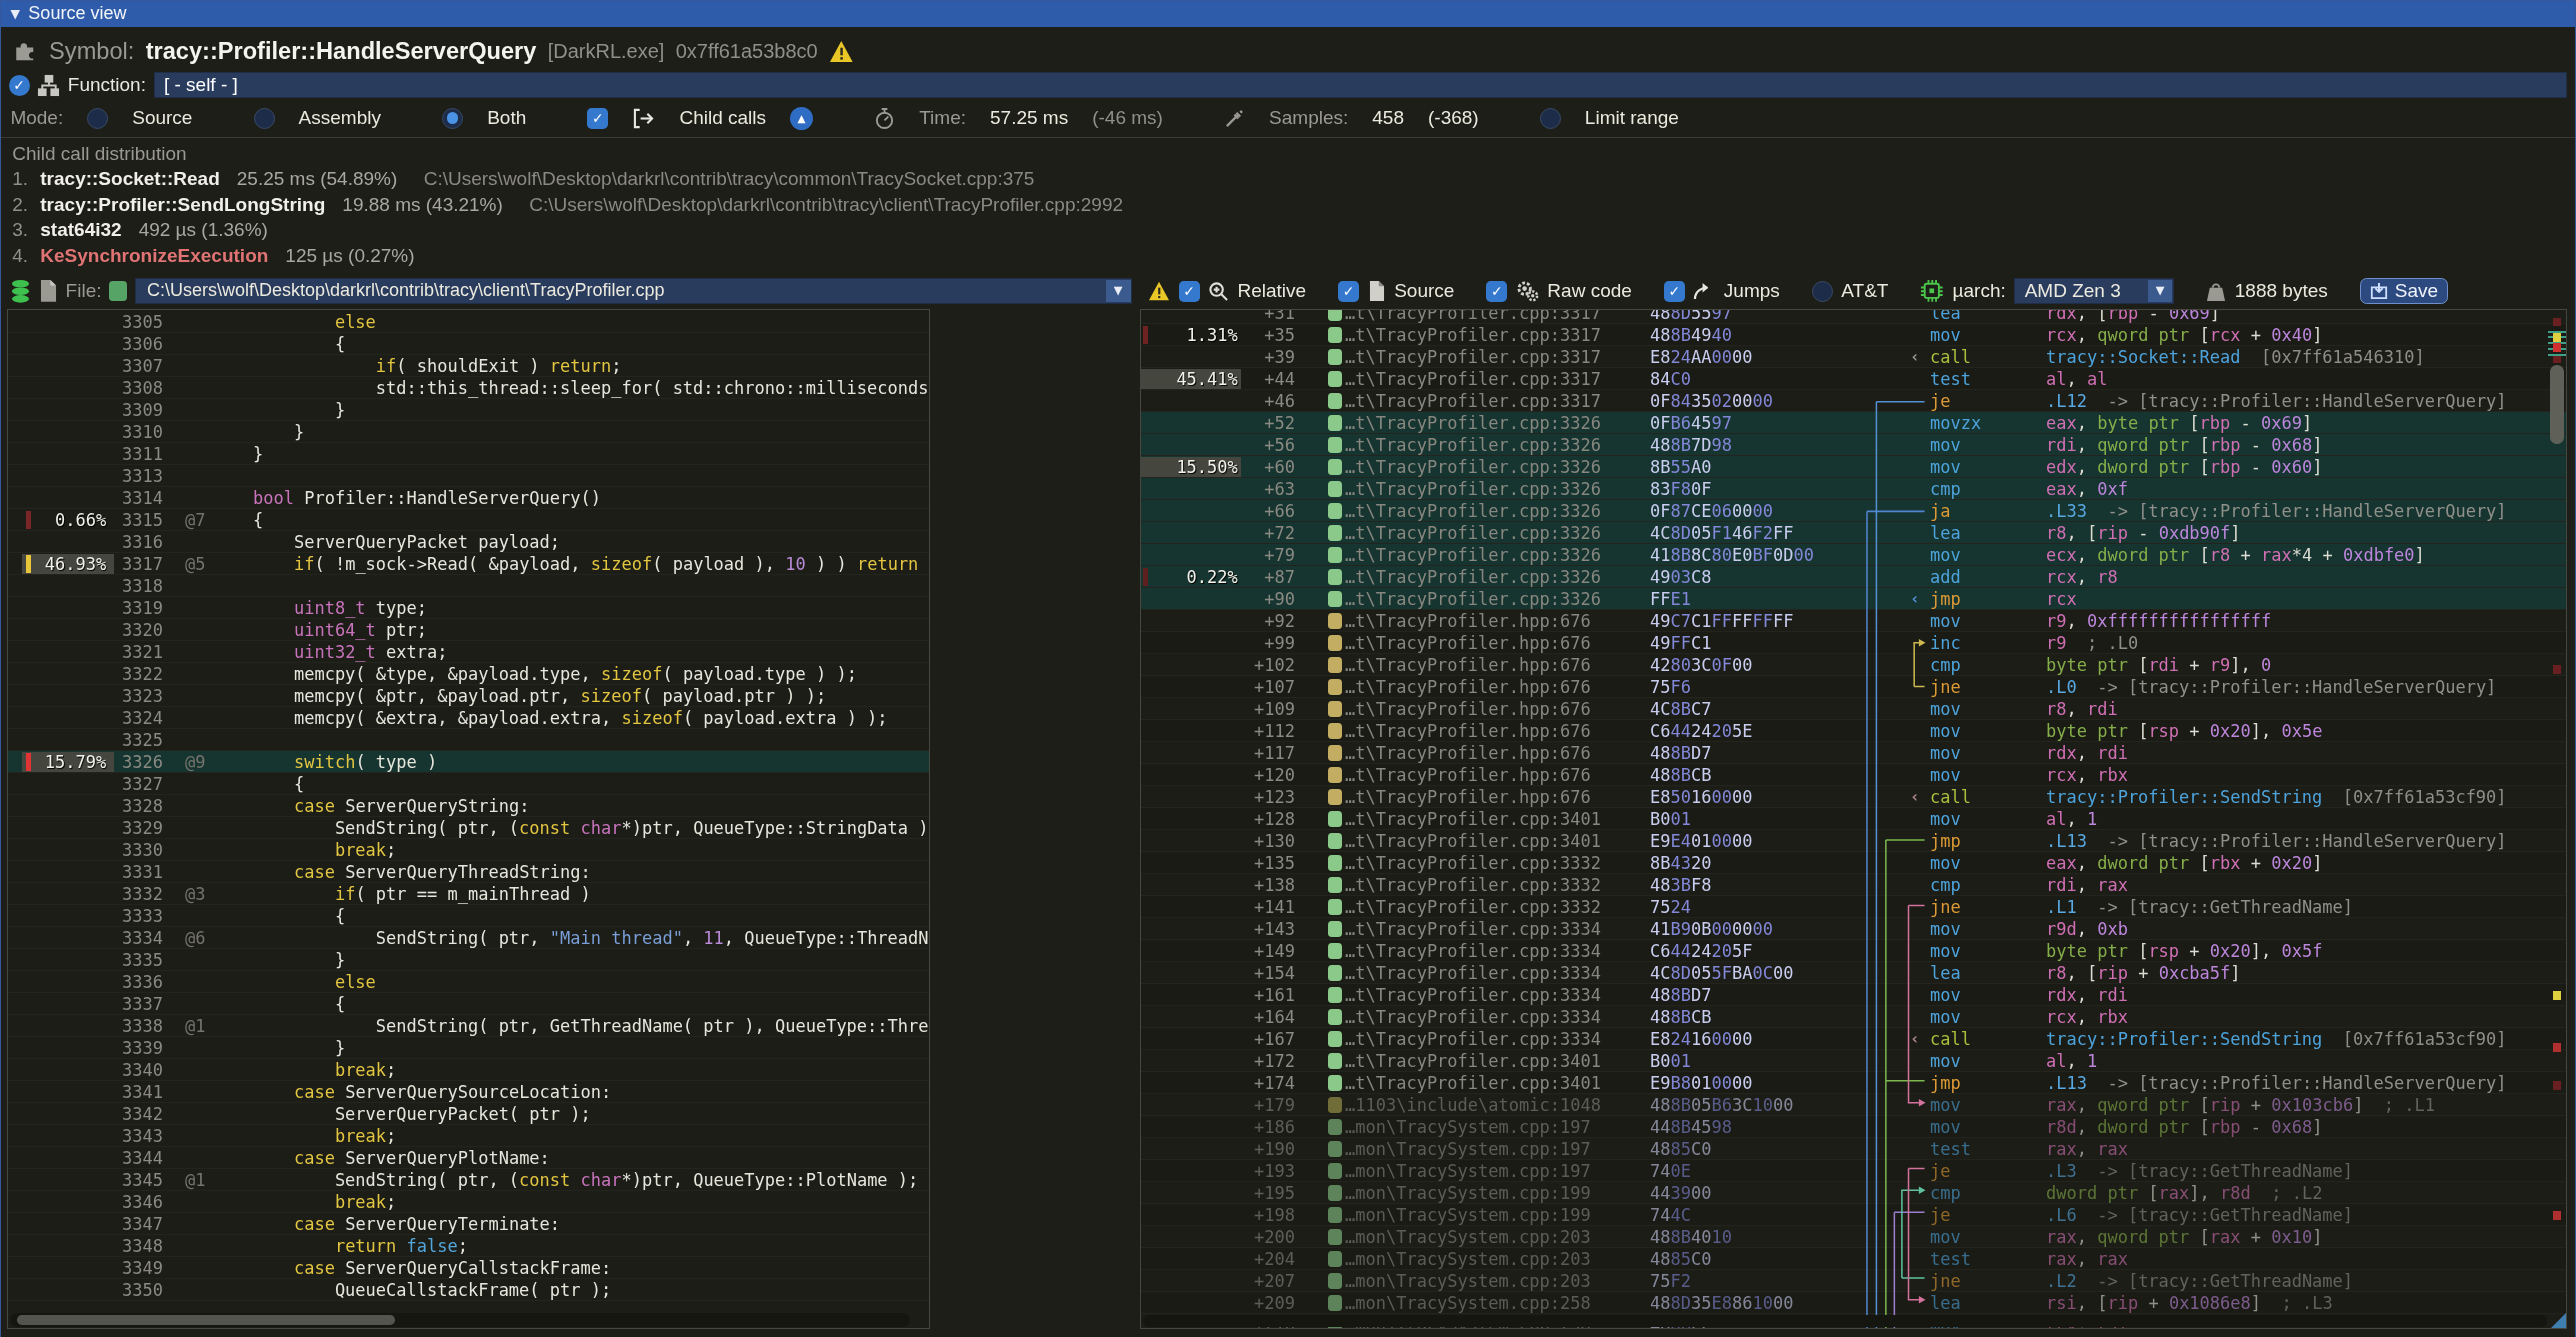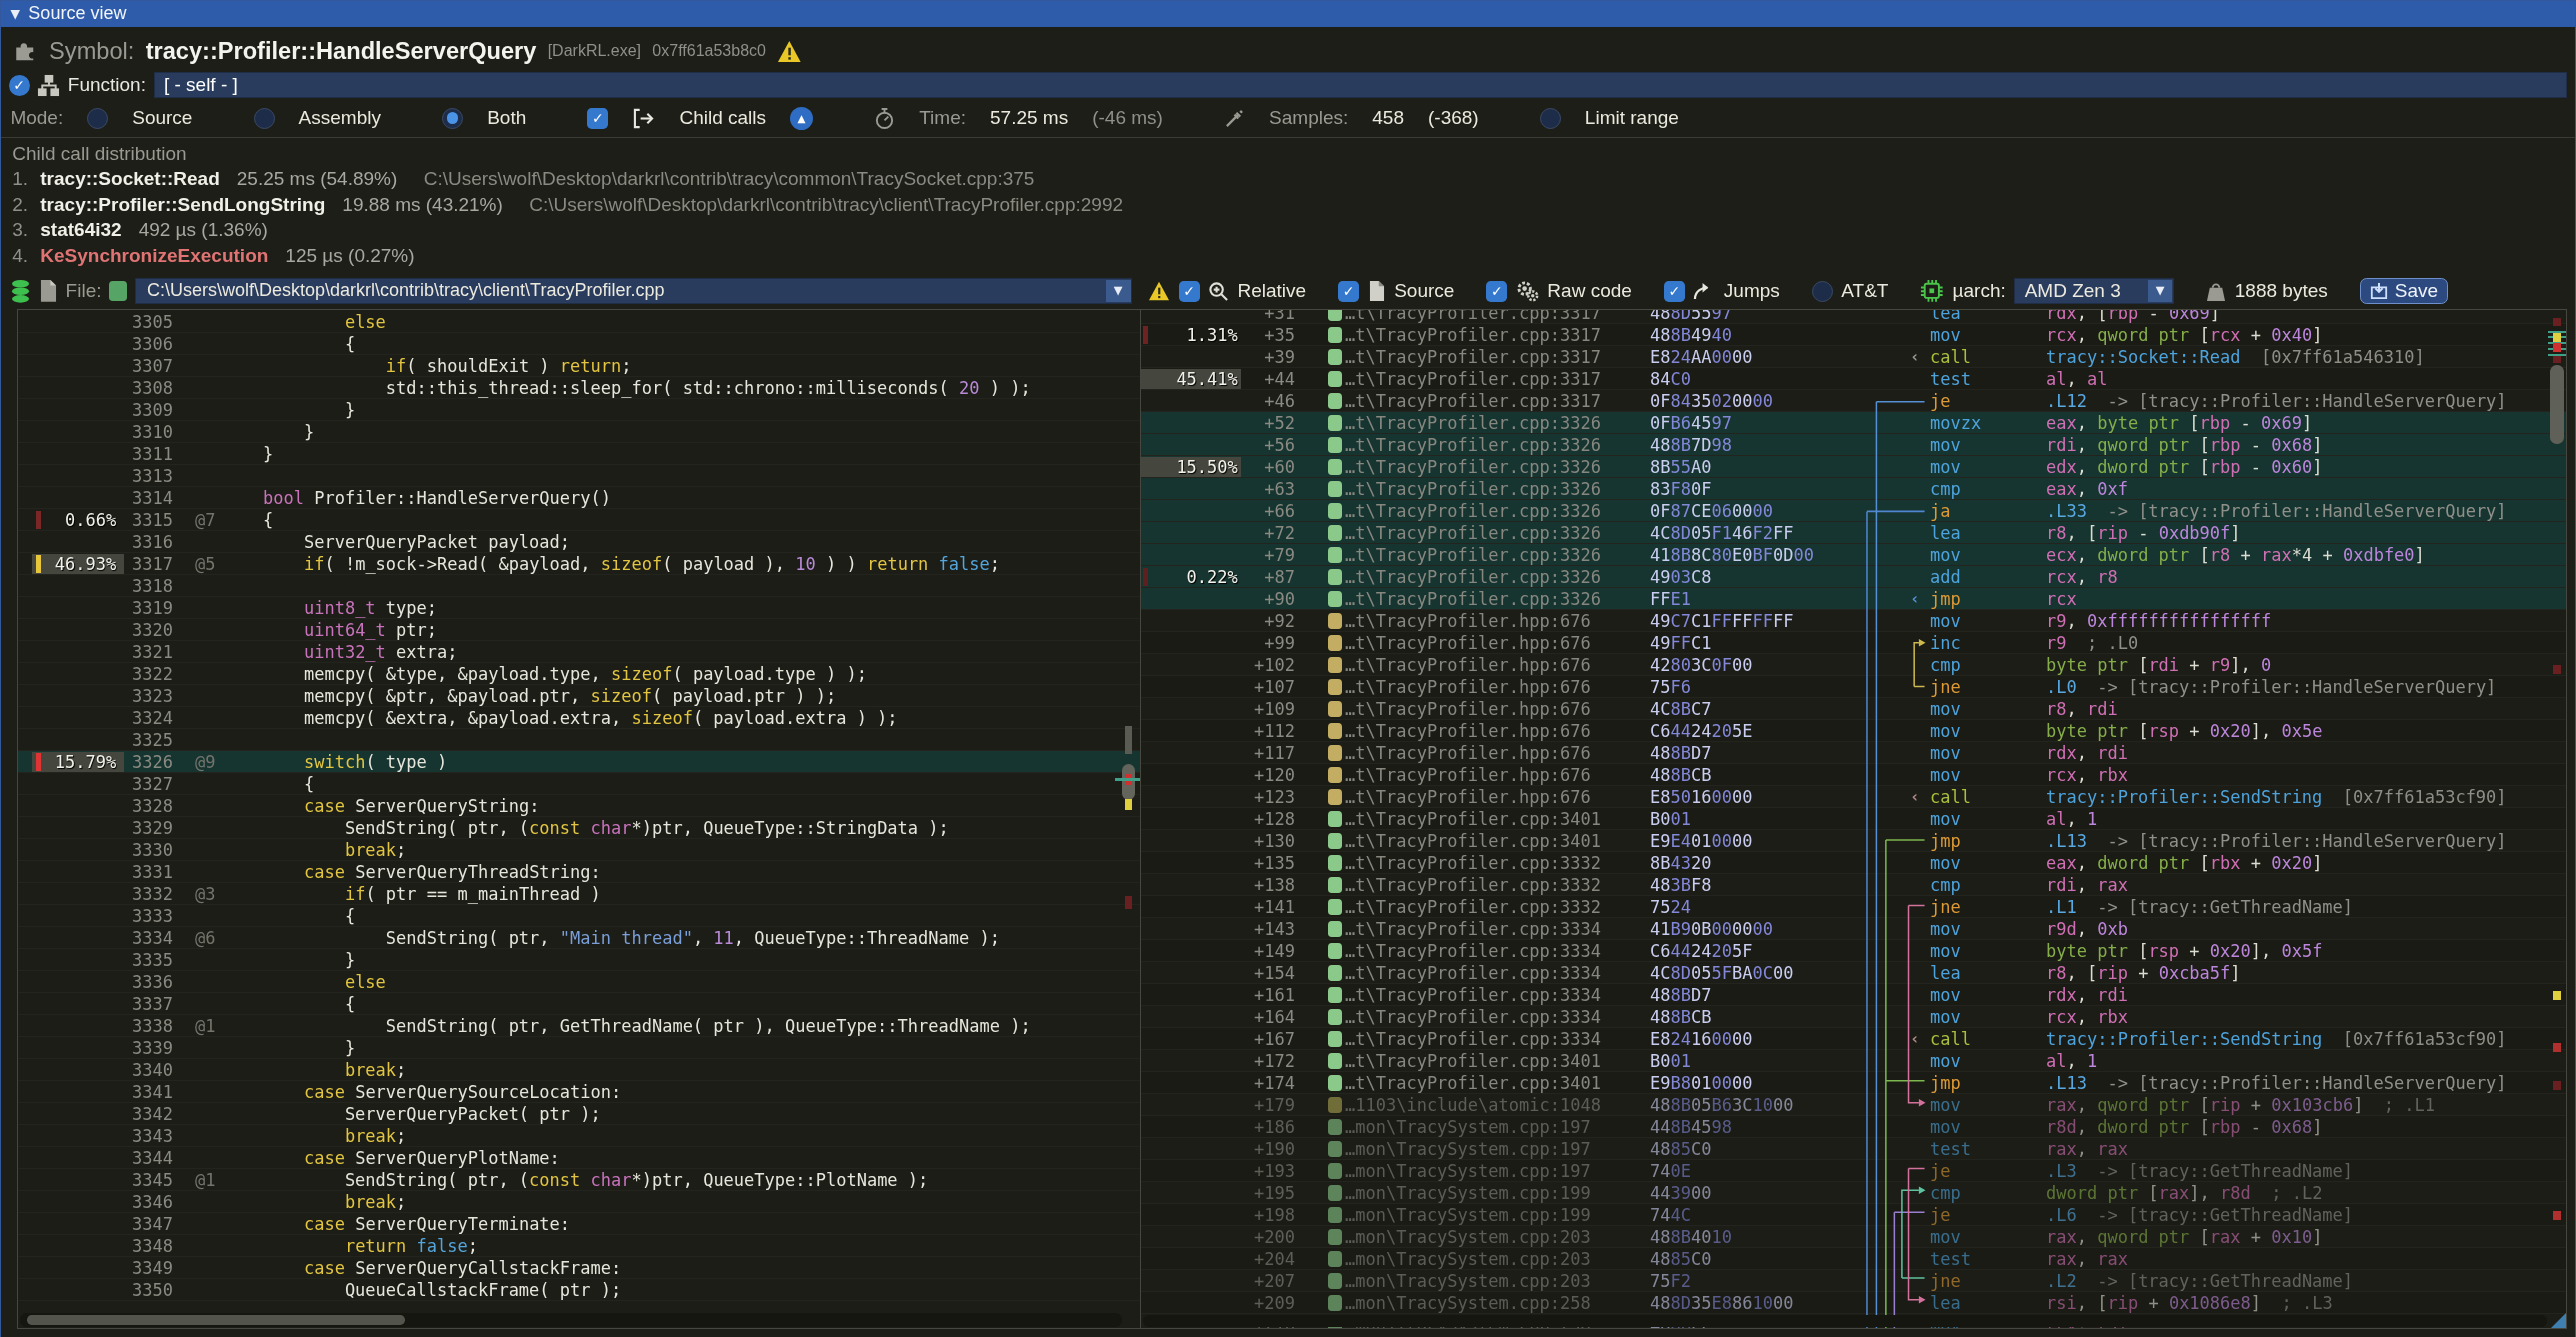--- a/index.html
+++ b/index.html
@@ -9,21 +9,21 @@
 
   
   .titlebar{position:absolute;left:0;top:0;right:0;height:25.5px;background:#2e5cab;display:flex;align-items:center;gap:8.5px;padding-left:9.4px;}
   .titlebar .tri{color:#e8edf6;font-size:12.3px;}
   .titlebar .ttl{color:#f2f5fa;font-size:18px;}
 
   
   .symrow{position:absolute;left:11.3px;top:34px;height:32px;display:flex;align-items:center;gap:11.3px;}
   .symlabel{color:#9a9a92;font-size:23.6px;}
   .symname{color:#f4f4ee;font-size:23.6px;font-weight:bold;}
-  .symmod,.symaddr{color:#90908a;font-size:16px;}
+  .symmod,.symaddr{color:#90908a;font-size:20px;}
 
   
   .fnrow{position:absolute;left:7.6px;top:70px;right:8.5px;height:28px;display:flex;align-items:center;gap:7.6px;}
   .fnlabel{color:#e8e8e0;font-size:19px;}
   .combo{background:#2a3c5e;border:0.9px solid #1f2d47;height:26.4px;display:flex;align-items:center;box-sizing:border-box;}
   .fncombo{flex:1;padding-left:9.4px;font-size:19px;color:#ffffff;}
 
   
   .moderow{position:absolute;left:9.4px;top:102px;height:30px;display:flex;align-items:center;gap:24px;font-size:19px;}
   .dimlbl{color:#9a9a92;}
@@ -55,21 +55,21 @@
   .filecombo{flex:1;height:26.4px;position:relative;padding-left:11.3px;font-size:18px;color:#eceade;display:flex;align-items:center;}
   .comboarrow{position:absolute;right:0.9px;top:0.9px;bottom:0.9px;width:24.6px;background:#3b5a8e;display:flex;align-items:center;justify-content:center;color:#e8edf6;font-size:11.3px;}
 
   .asmhdr{position:absolute;left:1147px;top:276px;right:8.5px;height:28px;display:flex;align-items:center;gap:8.5px;font-size:19px;color:#eceade;}
   .hgap{width:15px;flex:none;}
 
   .savebtn{display:flex;align-items:center;gap:6.6px;background:#2c4a80;border:0.9px solid #6e8fc9;border-radius:6.6px;height:26.4px;padding:0 9.4px;color:#f0f4fa;font-size:19px;box-sizing:border-box;}
 
   
   .pane{position:absolute;top:308px;bottom:7.6px;border:0.9px solid #46473f;box-sizing:border-box;background:#1c1d16;overflow:hidden;}
-  .pane-left{left:16px;width:1125px;}
+  .pane-left{left:6px;width:923px;}
   .pane-right{left:1139px;right:7.6px;}
 
   :root{--rh:22px;}
   .rows{position:absolute;left:0;top:0.9px;right:0;}
   .srow,.arow{position:relative;height:var(--rh);box-shadow:inset 0 -0.9px #23241d;white-space:pre;}
   .arow:nth-child(even){background:#1a1b14;}
   .srow.hl,.arow.hl{background:#173530;}
   .srow > div,.srow > span,.arow > div,.arow > span{position:absolute;top:0;height:var(--rh);line-height:var(--rh);}
   .arow.dim > div,.arow.dim > span{opacity:.6;}
 

